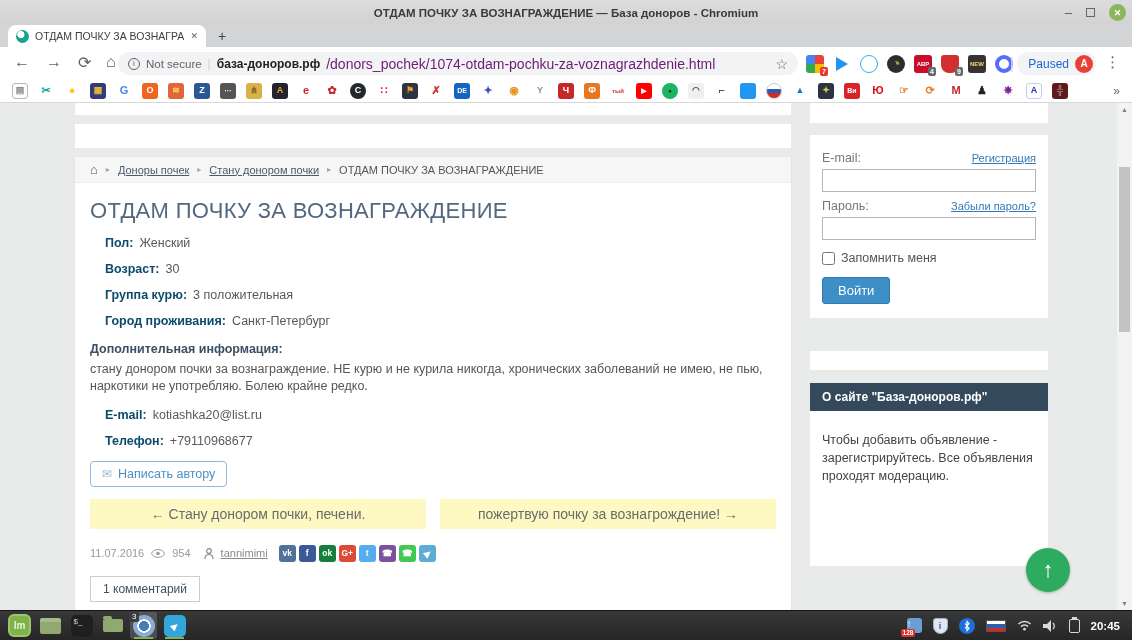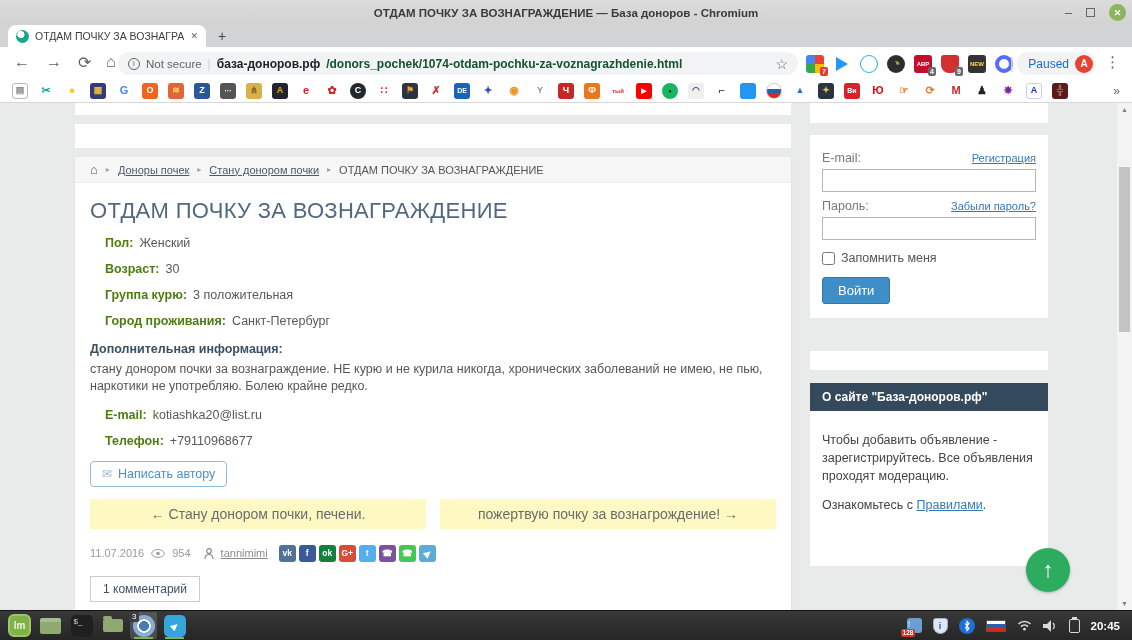--- a/index.html
+++ b/index.html
@@ -28,21 +28,21 @@
 
   .toolbar { position:absolute; left:0; top:47px; width:1132px; height:32px; background:#fff; }
   .navic { position:absolute; top:6px; font-size:16px; color:#5f6368; }
   .omni { position:absolute; left:118px; top:5px; width:680px; height:23px; border-radius:12px;
     background:#f1f3f4; display:flex; align-items:center; gap:6px; padding:0 10px; }
   .infoc { width:12px; height:12px; border:1.3px solid #5f6368; border-radius:50%;
     font-size:8px; color:#5f6368; display:flex; align-items:center; justify-content:center; flex:0 0 auto; }
   .sec { font-size:11.5px; color:#5f6368; }
   .odiv { color:#d0d3d6; font-size:12px; }
   .host { font-size:12px; color:#202124; font-weight:bold; }
-  .upath { font-size:12px; color:#14532d; white-space:nowrap; overflow:hidden; flex:1;font-weight:bold; }
+  .upath { font-size:14px; color:#701a75; white-space:nowrap; overflow:hidden; flex:1; }
   .star { font-size:14px; color:#5f6368; }
   .extrow { position:absolute; left:806px; top:5px; height:23px; display:flex; align-items:center; gap:9px; }
   .ext { width:18px; height:18px; border-radius:3px; position:relative; display:flex;
     align-items:center; justify-content:center; }
   .ext i { font-style:normal; font-weight:bold; line-height:1; }
   .ext .badge { position:absolute; right:-4px; bottom:-3px; background:#696969; color:#fff;
     font-size:7px; line-height:1; padding:1px 2px; border-radius:2px; font-weight:bold; }
   .ext.shield { border-radius:3px 3px 8px 8px; }
   .ext .tri { width:0; height:0; border-left:12px solid #2196f3;
     border-top:7px solid transparent; border-bottom:7px solid transparent; }
@@ -67,21 +67,21 @@
   .card { position:absolute; left:75px; top:54px; width:716px; height:453px; background:#fff;
     box-shadow:0 1px 2px rgba(0,0,0,.08); }
   .crumbs { height:26px; background:#f6f6f6; border-bottom:1px solid #ededed; display:flex;
     align-items:center; gap:8px; padding:0 15px; font-size:11px; }
   .crumbs .home { color:#4a5a6a; font-size:13px; }
   .crumbs .sep { color:#9aa3ab; font-size:8px; }
   .crumbs a { color:#4a5a6a; text-decoration:underline; }
   .crumbs .cur { color:#555; }
   .h1 { margin:15px 15px 4px; font-size:22px; color:#53687e; letter-spacing:.3px; font-weight:normal; }
   .field { margin:12px 15px 0; font-size:12.5px; color:#595959; }
-  .field b { color:#4d7c0f; margin-right:6px;padding-left:15px; }
+  .field b { color:#0c4a6e; margin-right:6px;padding-left:15px; }
   .extrahdr { margin:14px 15px 0; font-size:12.5px; color:#3c5064; font-weight:bold; }
   .extratxt { margin:5px 15px 0; font-size:12.5px; color:#555; line-height:1.38; width:688px; }
   .writebtn { display:inline-flex; align-items:center; gap:6px; margin:13px 15px 0;
     border:1px solid #8cbce2; border-radius:4px; background:#fff; color:#4a90c8;
     font-size:12.5px; padding:5px 11px; }
   .writebtn .env { color:#9db9cf; font-size:12px; }
   .navrow { display:flex; gap:14px; margin:12px 15px 0; }
   .navbox { flex:1; height:30px; background:#fef9c3; display:flex; align-items:center;
     justify-content:center; font-size:14px; color:#6b6b6b; }
   .metarow { display:flex; align-items:center; gap:7px; margin:16px 15px 0; font-size:11px; color:#9a9a9a; }
@@ -437,21 +437,20 @@
       <button class="loginbtn">Войти</button>
     </div>
   </div>
 
   <div class="cutbox" style="left:810px;top:248px;width:238px;height:19px"></div>
 
   <div class="sbwidget" style="top:280px">
     <div class="whead">О сайте "База-доноров.рф"</div>
     <div class="wbody abody" style="min-height:155px">
       <p>Чтобы добавить объявление - зарегистрируйтесь. Все объявления проходят модерацию.</p>
-      <p><span>Ознакомьтесь с </span><a class="slink2">Правилами</a><span>.</span></p>
     </div>
   </div>
 
   <div class="scrolltop">↑</div>
 
   <div class="scrollbar">
     <span class="sarr" style="top:3px">▲</span>
     <span class="thumb"></span>
     <span class="sarr" style="bottom:3px">▼</span>
   </div>

